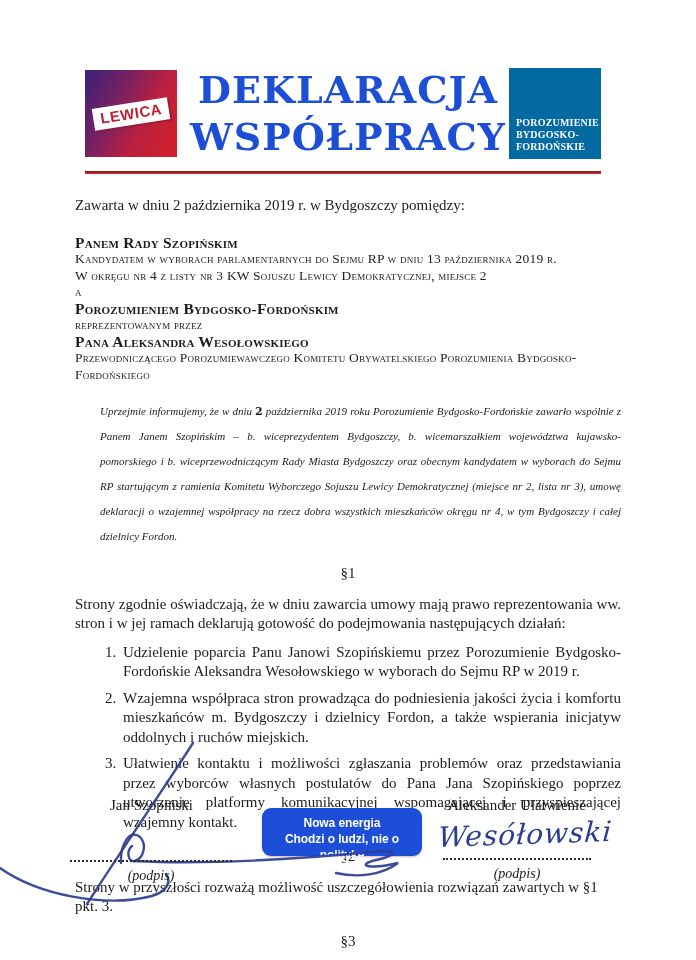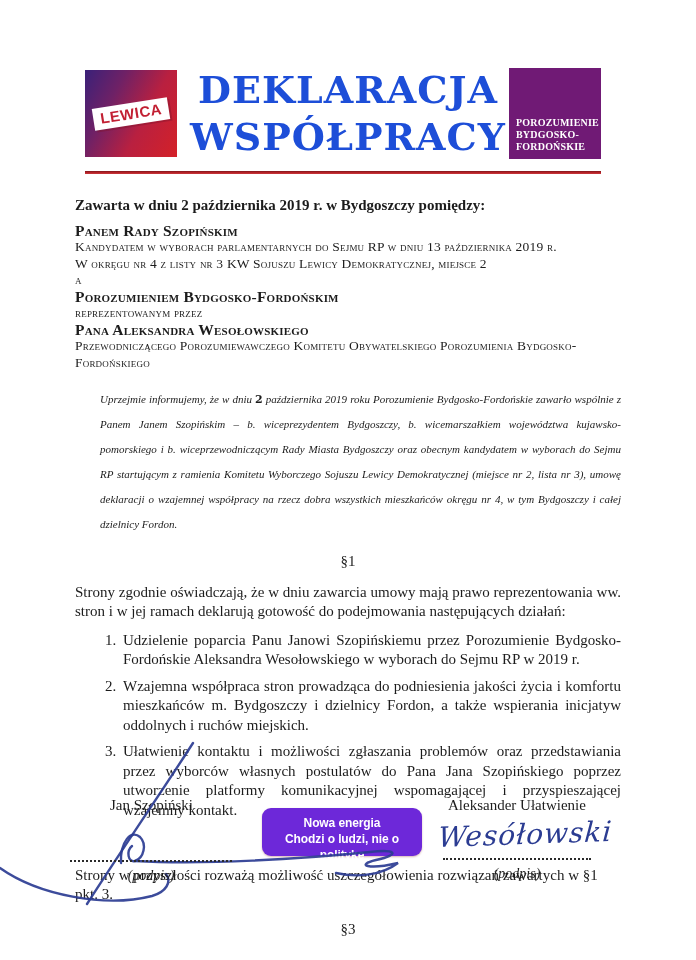--- a/index.html
+++ b/index.html
@@ -23,56 +23,56 @@
     font-weight:bold; font-size:15px; letter-spacing:0.5px; color:#c22033;
   }
   .doc-title {
     position:absolute; left:0; top:66px; width:100%;
     text-align:center; font-family:"DejaVu Serif", serif;
     font-weight:bold; font-size:38px; line-height:47px;
     letter-spacing:1px; color:#1d4ed8;
   }
   .partner-box {
     position:absolute; left:509px; top:68px; width:92px; height:91px;
-    background:#701a75; color:#ffffff;
+    background:#0369a1; color:#ffffff;
     font-family:"Liberation Serif", serif; font-weight:bold;
     font-size:10px; line-height:12px; letter-spacing:0.2px;
     padding:49px 4px 0 7px;
   }
   .red-rule {
     position:absolute; left:85px; top:171px; width:516px; height:3px;
     background:linear-gradient(180deg,#7d171c 0%, #b82228 55%, #c8393e 100%);
   }
   
   .content {
     position:absolute; left:75px; top:196px; width:546px;
     font-size:15px; line-height:19.5px;
   }
-  .intro-line { margin-bottom:7px;font-weight:bold; }
+  .intro-line { margin-bottom:19px; }
   .parties { font-variant:small-caps; line-height:16.5px; letter-spacing:0.2px; }
   .party-name { font-weight:bold; font-size:15.5px; }
   .party-desc { font-size:13.5px; }
   .preamble {
     margin:16px 0 12px 25px; width:521px;
     font-style:italic; text-align:justify;
     font-size:11px; line-height:25px;
   }
   .hand-digit { font-weight:bold; font-style:normal; font-family:"DejaVu Serif", serif; }
   .sec-heading { text-align:center; margin-top:15px; margin-bottom:11px; font-size:15px; }
   .sec-par { text-align:justify; }
   .sec-par.single { text-align:left; }
   ol.actions { margin:9px 0 0 0; padding-left:45px; }
   ol.actions li { text-align:justify; line-height:19.5px; padding-left:3px; margin-bottom:1px;margin-top:7px; }
   
   .sig-name { position:absolute; font-weight:normal; font-size:15px; }
   .sig-name.left  { left:110px; top:797px; }
   .sig-name.right { left:448px; top:797px; }
   .slogan-box {
     position:absolute; left:262px; top:808px; width:160px; height:48px;
-    background:#6d28d9; border-radius:9px;
+    background:#1d4ed8; border-radius:9px;
     color:#ffffff; font-family:"Liberation Sans", sans-serif; font-weight:bold;
     font-size:12px; line-height:16px; text-align:center;
     padding-top:7px; letter-spacing:-0.1px;
     box-shadow:0 1px 2px rgba(120,10,10,0.3);
   }
   .dotline { position:absolute; border-bottom:2px dotted #2a2a2a; height:0; }
   .dotline.left  { left:70px;  top:860px; width:162px; }
   .dotline.right { left:443px; top:858px; width:148px; }
   .podpis { position:absolute; font-style:italic; font-size:14px; text-align:center; }
   .podpis.left  { left:70px;  top:868px; width:162px; }

